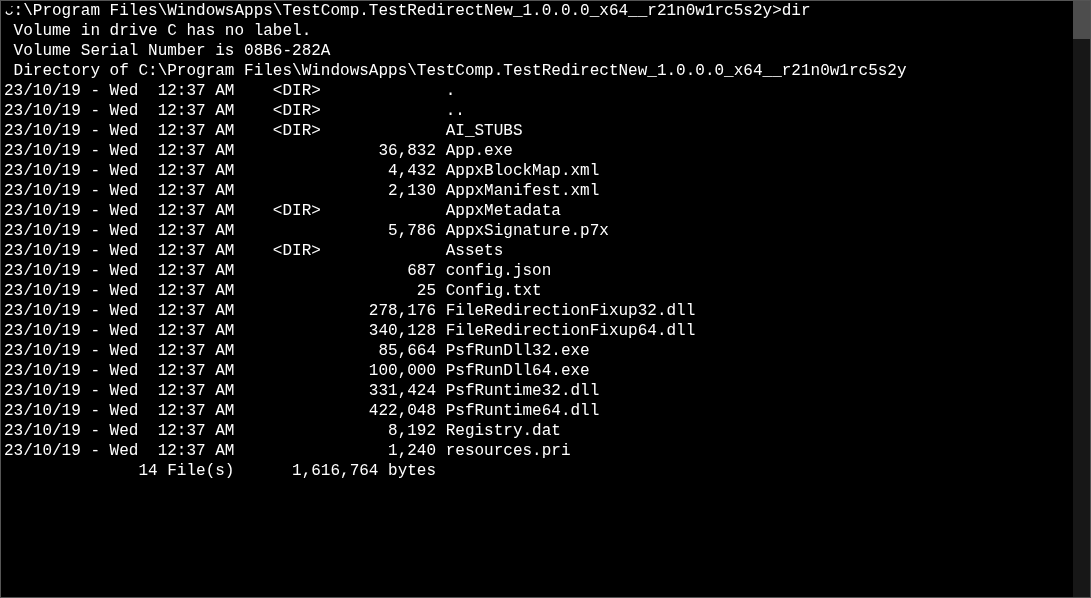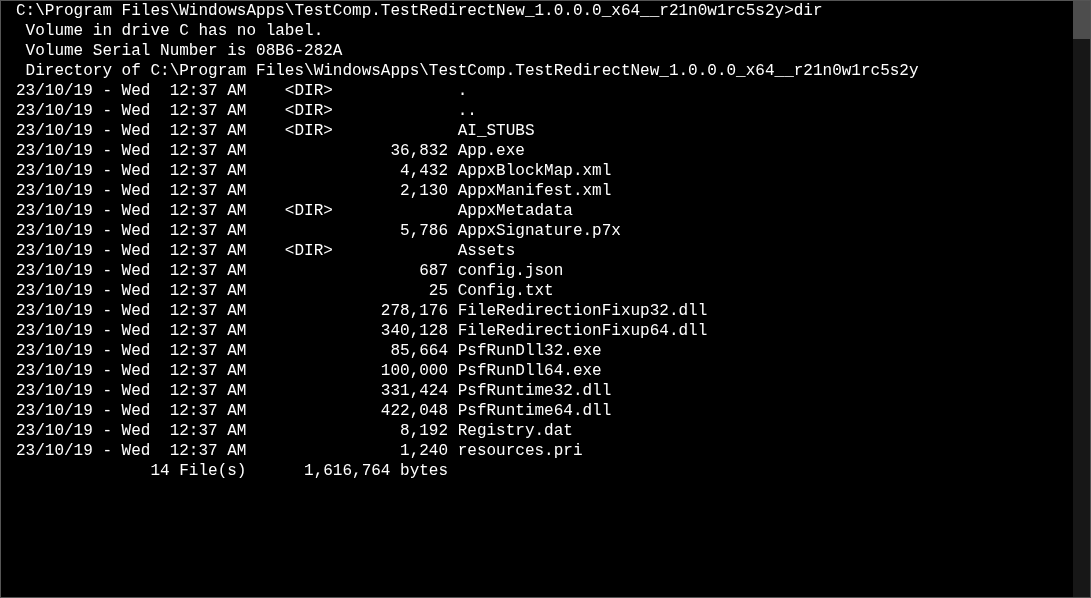--- a/index.html
+++ b/index.html
@@ -69,24 +69,25 @@
       flex: 1;
       background: #000;
       position: relative;
       overflow: hidden;
     }
     .terminal {
       font-family: Consolas, "Courier New", monospace;
       font-size: 16px;
       line-height: 20px;
       color: #fff;
-      padding: 0 15px;
+      padding: 0 3px;
       white-space: pre;
       height: 100%;
       overflow: hidden;
+      border-radius: 26px;
     }
     .scrollbar {
       position: absolute;
       right: 0;
       top: 0;
       width: 17px;
       height: 100%;
       background: #171717;
     }
     .scrollbar-thumb {

